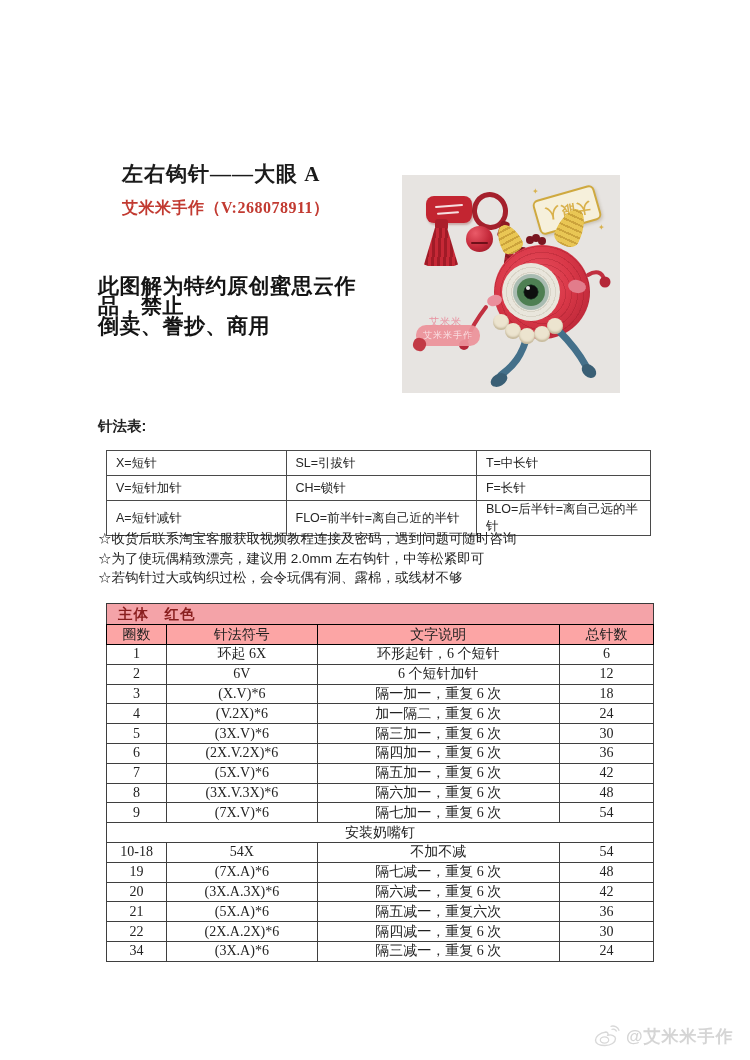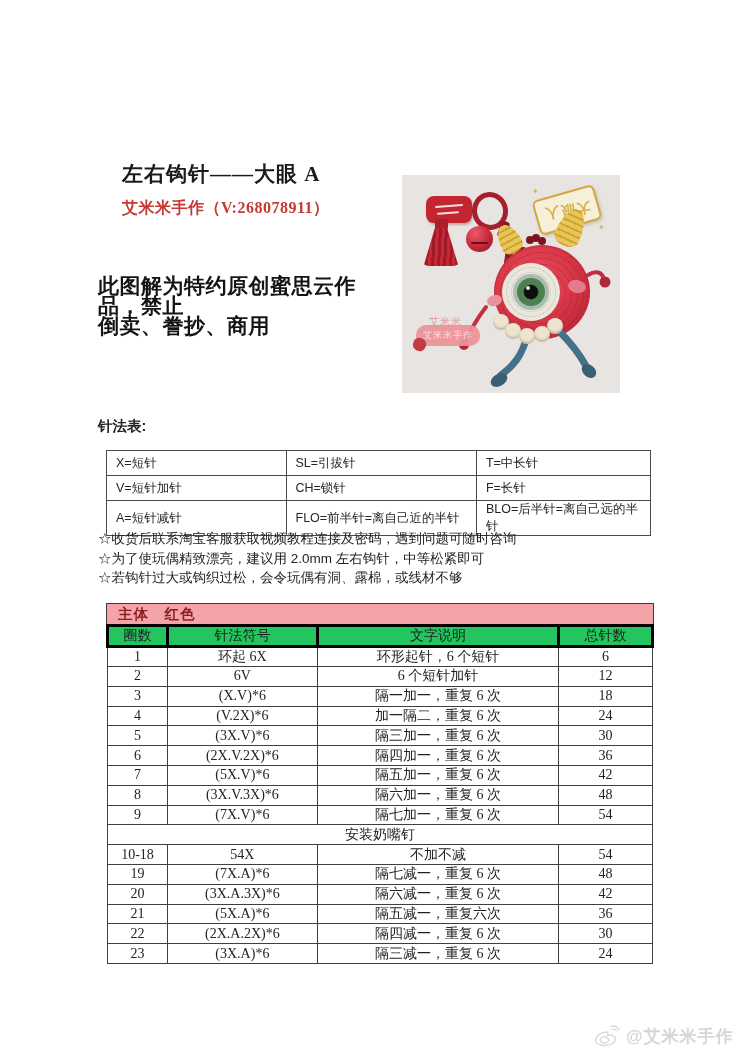--- a/index.html
+++ b/index.html
@@ -22,22 +22,22 @@
     padding-left:9px; vertical-align:middle; }
   .legend-table col.c1{width:33%;} .legend-table col.c2{width:35%;} .legend-table col.c3{width:32%;}
 
   .notes { position:absolute; left:98px; top:529px; font-size:13.5px; color:#232323; line-height:19.5px; }
 
   .section-bar { position:absolute; left:106px; top:603px; width:548px; height:21px;
     background:#f4a3a8; border:1px solid #3a3a3a; border-bottom:none; display:flex; align-items:center; }
   .section-bar span { font-size:14.5px; font-weight:700; color:#8a1f1f; padding-left:11px; letter-spacing:1px; }
 
   .main-table { position:absolute; left:106px; top:624px; width:548px; table-layout:fixed; }
-  .main-table th { border:3px solid #000000; height:20px; font-size:14px; font-weight:400;
-    color:#1f1f1f; text-align:center; background:#22c55e; }
+  .main-table th { border:1px solid #000000; height:20px; font-size:14px; font-weight:400;
+    color:#1f1f1f; text-align:center; background:#fca5a5; }
   .main-table td { border:1px solid #3f3f3f; height:19.8px; font-family:"Liberation Serif", serif;
     font-size:14px; color:#222; text-align:center; vertical-align:middle; }
   .main-table col.c1{width:11%;} .main-table col.c2{width:27.5%;}
   .main-table col.c3{width:44.3%;} .main-table col.c4{width:17.2%;}
 
   .footer-mark { position:absolute; left:594px; top:1024px; display:flex; align-items:center; gap:4px; }
   .footer-mark .wm-text { font-size:17px; font-weight:700; color:#d5d5d5; letter-spacing:1px;text-align:right; }
 
   
   .photo { position:absolute; left:402px; top:175px; width:218px; height:218px; overflow:hidden;
@@ -332,21 +332,21 @@
           <td>隔五减一，重复六次</td>
           <td>36</td>
         </tr>
         <tr>
           <td>22</td>
           <td>(2X.A.2X)*6</td>
           <td>隔四减一，重复 6 次</td>
           <td>30</td>
         </tr>
         <tr>
-          <td>23</td>
+          <td>34</td>
           <td>(3X.A)*6</td>
           <td>隔三减一，重复 6 次</td>
           <td>24</td>
         </tr>
       </tbody>
   </table>
 
   <div class="footer-mark">
     <svg width="28" height="24" viewBox="0 0 28 24">
       <path d="M12 8 C5 9 1.5 13 1.5 16.2 C1.5 19.4 5.5 21.5 11 21.5 C17 21.5 21.5 18.3 21.5 14.8 C21.5 11.8 17.5 10.3 13.8 11.2 C14.4 9.7 13.7 8.3 12 8 Z" fill="none" stroke="#d8d8d8" stroke-width="1.4"></path>

